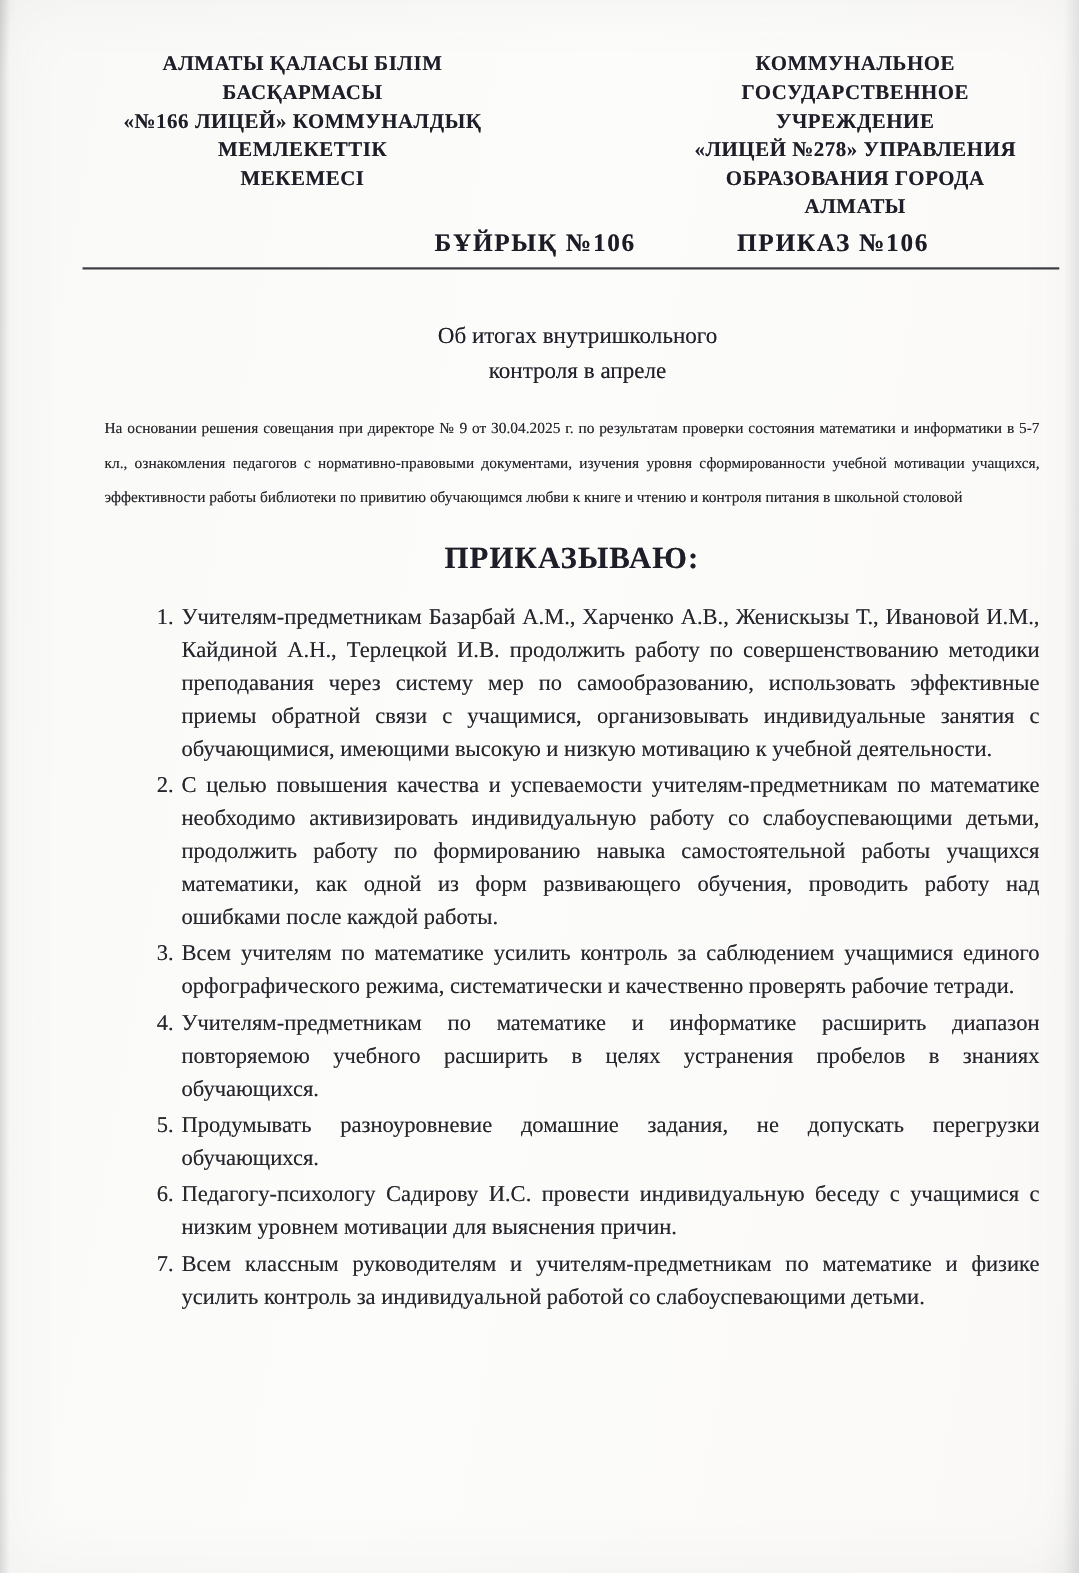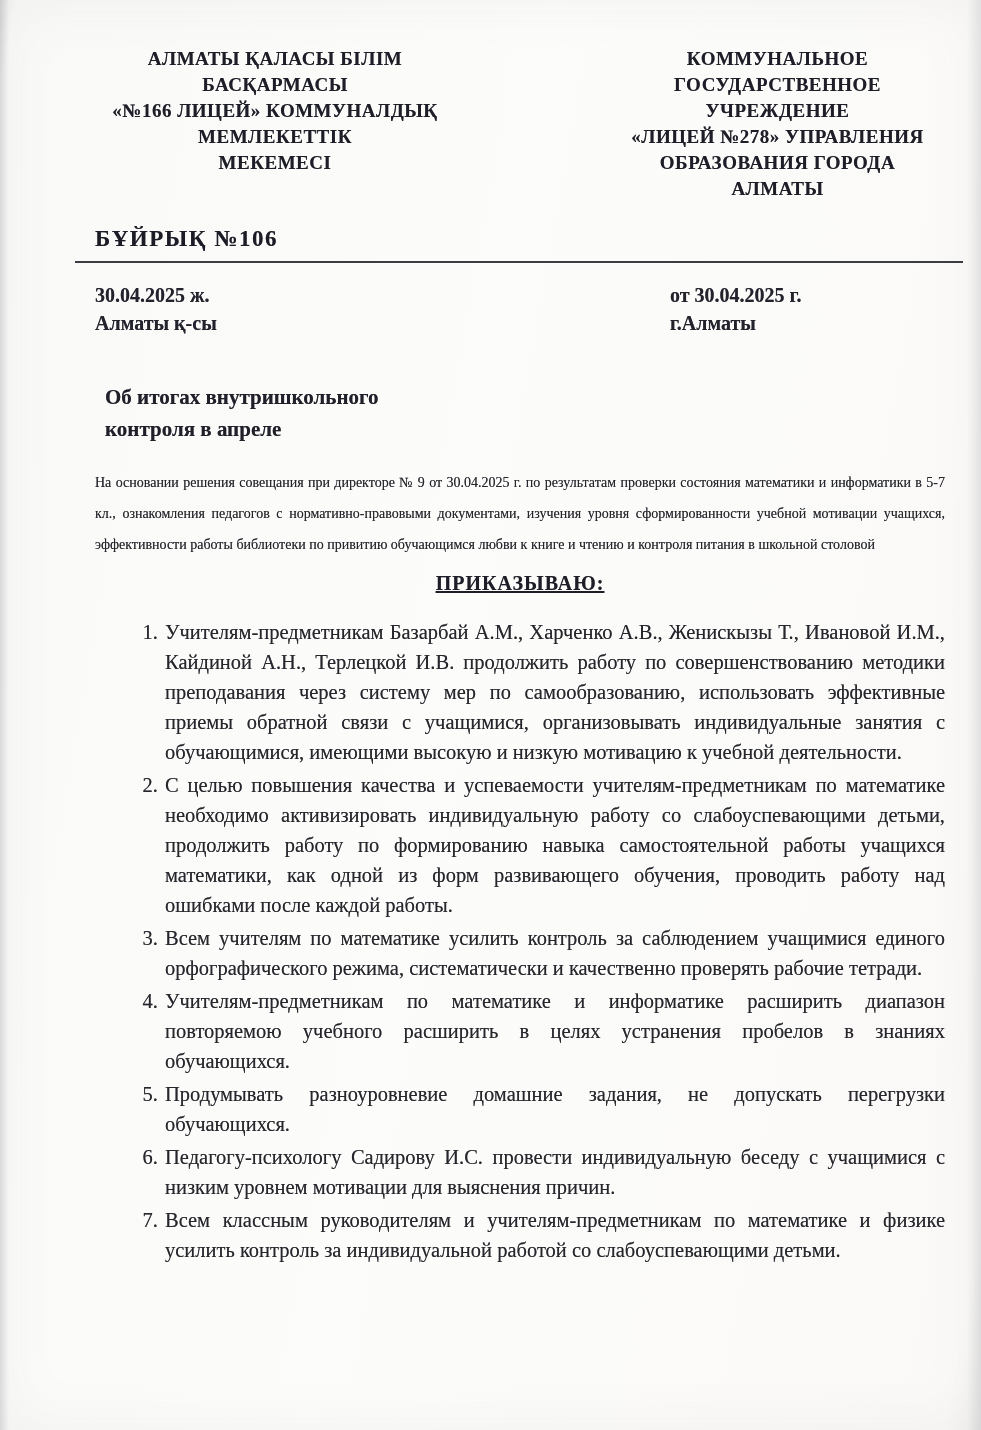--- a/index.html
+++ b/index.html
@@ -45,22 +45,22 @@
     font-weight: bold;
     font-size: 19px;
     line-height: 26px;
     letter-spacing: 0.5px;
     color: #1e1e28;
     white-space: pre-line;
   }
 
   .order-titles {
     display: flex;
-    justify-content: flex-start;
-    margin-top: 24px;
+    justify-content: flex-end;
+    margin-top: 6px;
     gap: 32px;
   }
   .order-no {
     font-weight: bold;
     font-size: 23px;
     letter-spacing: 1.5px;
     color: #1c1c26;
     white-space: nowrap;
   }
   .order-no-right-box {
@@ -87,42 +87,42 @@
   .date-col-left { width: 360px; }
   .date-col-right {
     width: 335px;
     box-sizing: border-box;
     padding-left: 60px;
   }
 
   .subject {
     margin-top: 44px;
     padding-left: 10px;
-    font-weight: bold;
+    font-weight: normal;
     font-size: 21px;
     line-height: 32px;
     color: #20202a;
     white-space: pre-line;
+    text-align: center;
   }
 
   .preamble {
     margin: 22px 0 0 0;
     font-size: 14px;
     line-height: 31px;
     text-align: justify;
   }
 
   .decree-word {
-    margin-top: 12px;
+    margin-top: 24px;
     text-align: center;
     font-weight: bold;
-    font-size: 20px;
+    font-size: 28px;
     letter-spacing: 1px;
     color: #1e1e28;
-    text-decoration: underline;
   }
 
   .order-items {
     margin: 22px 0 0 0;
     padding-left: 68px;
     font-size: 20.5px;
     line-height: 30px;
     text-align: justify;
   }
   .order-items li {
@@ -149,34 +149,27 @@
 ГОСУДАРСТВЕННОЕ
 УЧРЕЖДЕНИЕ
 «ЛИЦЕЙ №278» УПРАВЛЕНИЯ
 ОБРАЗОВАНИЯ ГОРОДА
 АЛМАТЫ</div>
     </div>
   </header>
 
   <div class="order-titles">
     <div class="order-no">БҰЙРЫҚ  №106</div>
+    <div class="order-no-right-box">
+      <span class="order-no">ПРИКАЗ  №106</span>
+    </div>
   </div>
 
   <hr class="divider">
 
-  <div class="date-row">
-    <div class="date-col-left">
-      <div>30.04.2025 ж.</div>
-      <div>Алматы қ-сы</div>
-    </div>
-    <div class="date-col-right">
-      <div>от 30.04.2025 г.</div>
-      <div>г.Алматы</div>
-    </div>
-  </div>
 
   <div class="subject">Об итогах  внутришкольного
 контроля в апреле</div>
 
   <p class="preamble">На основании решения совещания при директоре  № 9 от  30.04.2025 г. по результатам проверки состояния математики и информатики в 5-7 кл., ознакомления педагогов с нормативно-правовыми документами, изучения уровня сформированности учебной мотивации учащихся, эффективности работы библиотеки по привитию обучающимся любви к книге и чтению и контроля питания в школьной столовой</p>
 
   <div class="decree-word">ПРИКАЗЫВАЮ:</div>
 
   <ol class="order-items">
       <li>Учителям-предметникам  Базарбай А.М., Харченко А.В.,  Женискызы Т., Ивановой И.М., Кайдиной А.Н., Терлецкой И.В. продолжить работу по совершенствованию методики преподавания через систему мер по самообразованию, использовать эффективные приемы обратной связи с учащимися, организовывать индивидуальные занятия с обучающимися, имеющими высокую и низкую мотивацию к учебной деятельности.</li>

